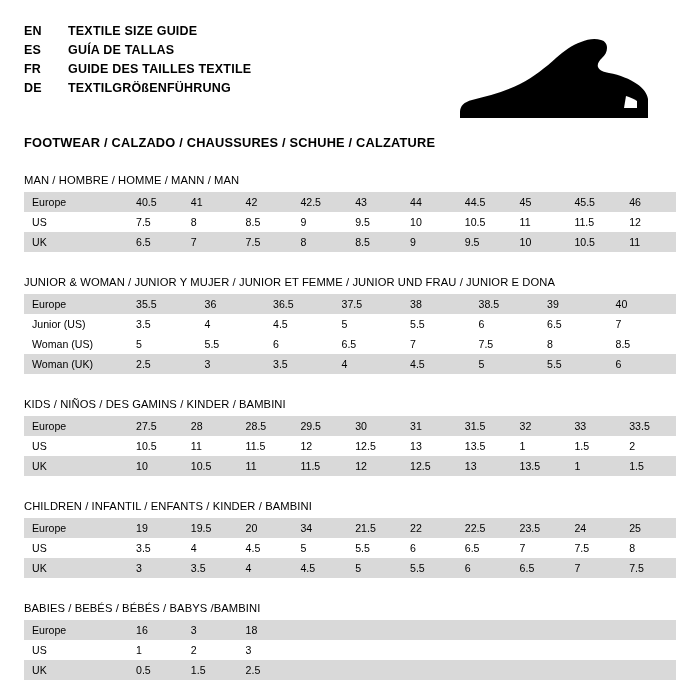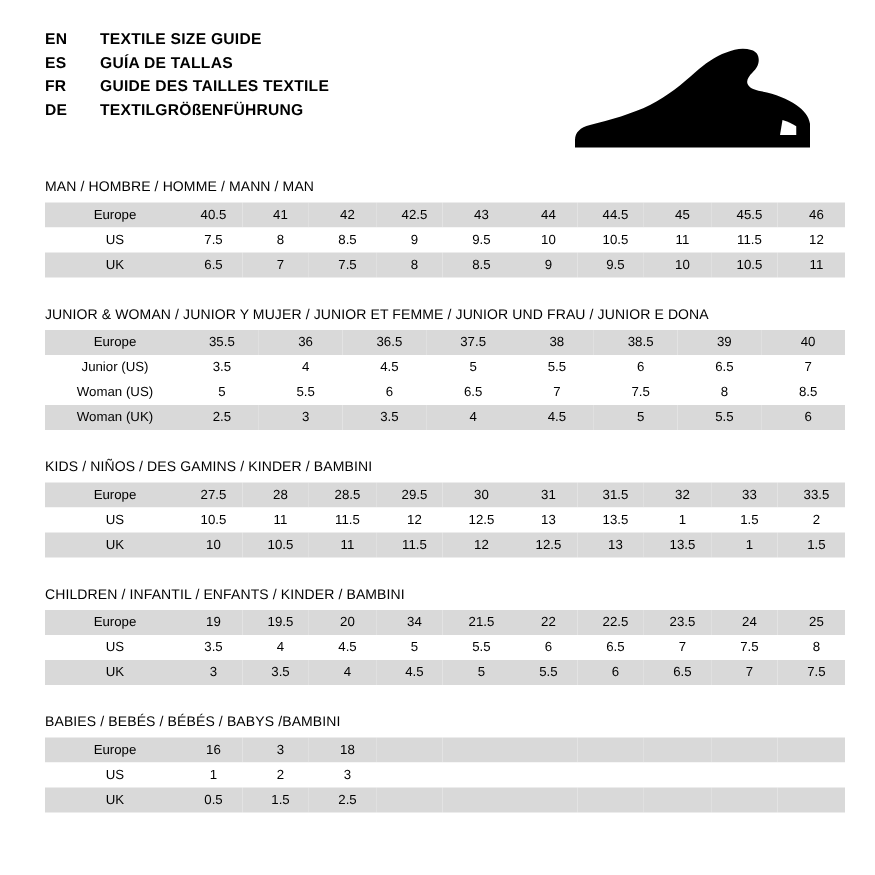--- a/index.html
+++ b/index.html
@@ -12,21 +12,21 @@
     height: 700px;
     font-family: "Liberation Sans", sans-serif;
     color: #000000;
     overflow: hidden;
   }
   .page {
     position: relative;
     width: 700px;
     height: 652px;
     box-sizing: border-box;
-    padding: 22px 24px 0 36px;
+    padding: 22px 24px 0 24px;
   }
 
   
   .header {
     display: flex;
     align-items: flex-start;
     justify-content: space-between;
   }
   .lang-block {
     display: flex;
@@ -69,21 +69,20 @@
     font-size: 11.2px;
     font-weight: normal;
     letter-spacing: 0.1px;
     margin-bottom: 6px;
   }
   table.size-table {
     border-collapse: collapse;
     width: 100%;
     table-layout: fixed;
     font-size: 10.6px;
-    text-align: center;
   }
   table.size-table td {
     height: 20px;
     padding: 0 0 0 8px;
     vertical-align: middle;
     white-space: nowrap;
   }
   table.size-table tr.shaded td {
     background: #d9d9d9;
   }
@@ -127,20 +126,21 @@
         <path fill="#000000" d="M6 78 C6 72 10 68 18 66 C34 62 52 57 66 50 C80 43 92 33 102 24
           C110 17 118 11 127 8 C134 5 141 4 147 6 C151 7 153 10 153 14
           C153 18 151 21 148 24 C145 27 143 30 144 33 C145 36 149 38 155 39
           C166 41 176 45 183 50 C189 54 193 59 194 65 L194 78 Z"></path>
         <rect x="6" y="78" width="188" height="6" fill="#000000"></rect>
         <path fill="#ffffff" d="M172 62 C176 63 180 65 183 67 L183 74 L170 74 Z"></path>
       </svg>
     </div>
   </div>
 
+  <div class="category-line">FOOTWEAR / CALZADO / CHAUSSURES / SCHUHE / CALZATURE</div>
 
   <div class="section">
     <div class="section-title">MAN / HOMBRE / HOMME / MANN / MAN</div>
     <table class="size-table">
       <tbody>
           <tr class="shaded">
         <td class="label-cell">Europe</td>
         <td>40.5</td>
         <td>41</td>
         <td>42</td>

